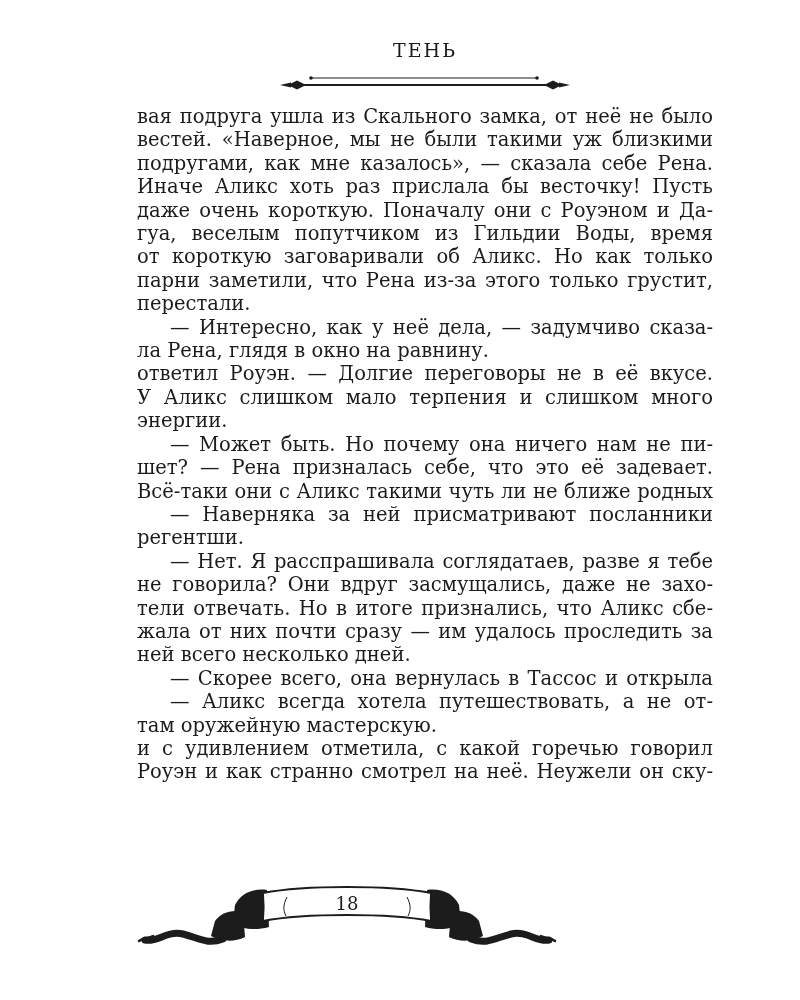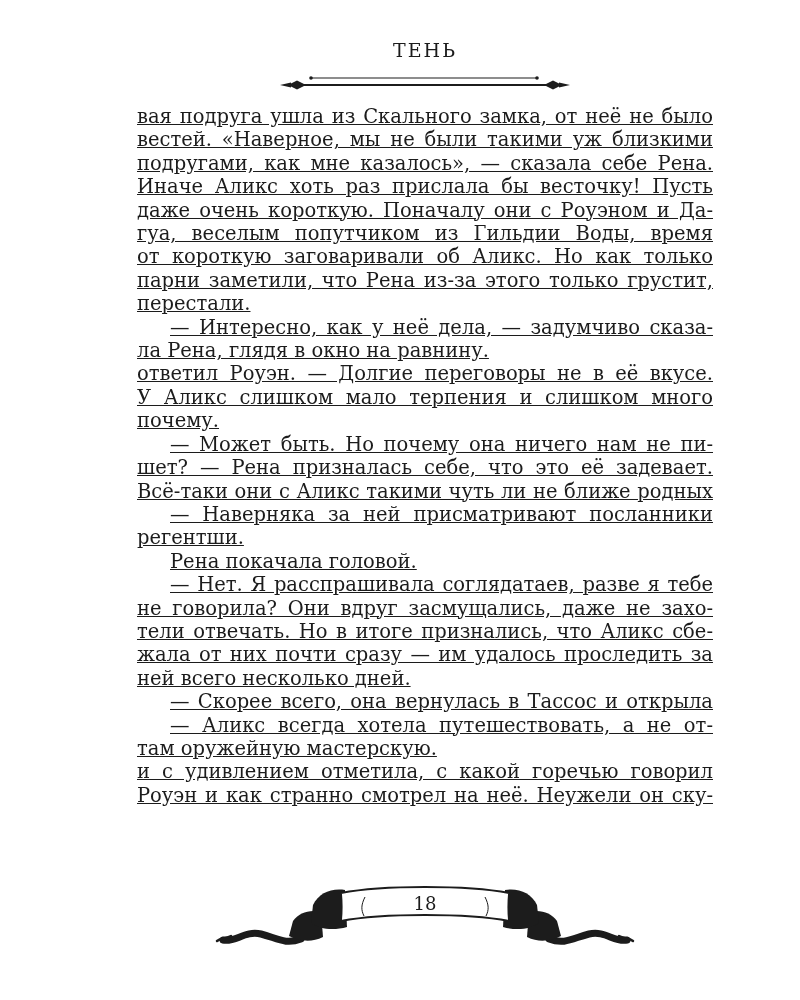--- a/index.html
+++ b/index.html
@@ -42,30 +42,29 @@
     left: 137px;
     width: 576px;
   }
   .line {
     font-size: 19.5px;
     line-height: 23.4px;
     text-align: justify;
     text-align-last: justify;
     white-space: normal;
     color: var(--ink, #1c1c1c);
-    text-decoration: underline;
   }
   .line.indent { padding-left: 33px; }
   .line.end { text-align-last: left; }
   .footer-ribbon {
     position: absolute;
     top: 883px;
     left: 137px;
     width: 576px;
-    text-align: center;
+    text-align: left;
   }
   .footer-ribbon svg { display: inline-block; }
   .ribbon-number {
     font-family: "DejaVu Serif", "Liberation Serif", serif;
     font-size: 18px;
   }
 </style>
 </head>
 <body>
 
@@ -97,27 +96,26 @@
       <div class="line">Иначе Аликс хоть раз прислала бы весточку! Пусть</div>
       <div class="line">даже очень короткую. Поначалу они с Роуэном и Да-</div>
       <div class="line">гуа, веселым попутчиком из Гильдии Воды, время</div>
       <div class="line">от короткую заговаривали об Аликс. Но как только</div>
       <div class="line">парни заметили, что Рена из-за этого только грустит,</div>
       <div class="line end">перестали.</div>
       <div class="line indent">— Интересно, как у неё дела, — задумчиво сказа-</div>
       <div class="line end">ла Рена, глядя в окно на равнину.</div>
       <div class="line">ответил Роуэн. — Долгие переговоры не в её вкусе.</div>
       <div class="line">У Аликс слишком мало терпения и слишком много</div>
-      <div class="line end">почему.</div>
+      <div class="line end">энергии.</div>
       <div class="line indent">— Может быть. Но почему она ничего нам не пи-</div>
       <div class="line">шет? — Рена призналась себе, что это её задевает.</div>
       <div class="line">Всё-таки они с Аликс такими чуть ли не ближе родных</div>
       <div class="line indent">— Наверняка за ней присматривают посланники</div>
       <div class="line end">регентши.</div>
-      <div class="line indent end">Рена покачала головой.</div>
       <div class="line indent">— Нет. Я расспрашивала соглядатаев, разве я тебе</div>
       <div class="line">не говорила? Они вдруг засмущались, даже не захо-</div>
       <div class="line">тели отвечать. Но в итоге признались, что Аликс сбе-</div>
       <div class="line">жала от них почти сразу — им удалось проследить за</div>
       <div class="line end">ней всего несколько дней.</div>
       <div class="line indent">— Скорее всего, она вернулась в Тассос и открыла</div>
       <div class="line indent">— Аликс всегда хотела путешествовать, а не от-</div>
       <div class="line end">там оружейную мастерскую.</div>
       <div class="line">и с удивлением отметила, с какой горечью говорил</div>
       <div class="line">Роуэн и как странно смотрел на неё. Неужели он ску-</div>

